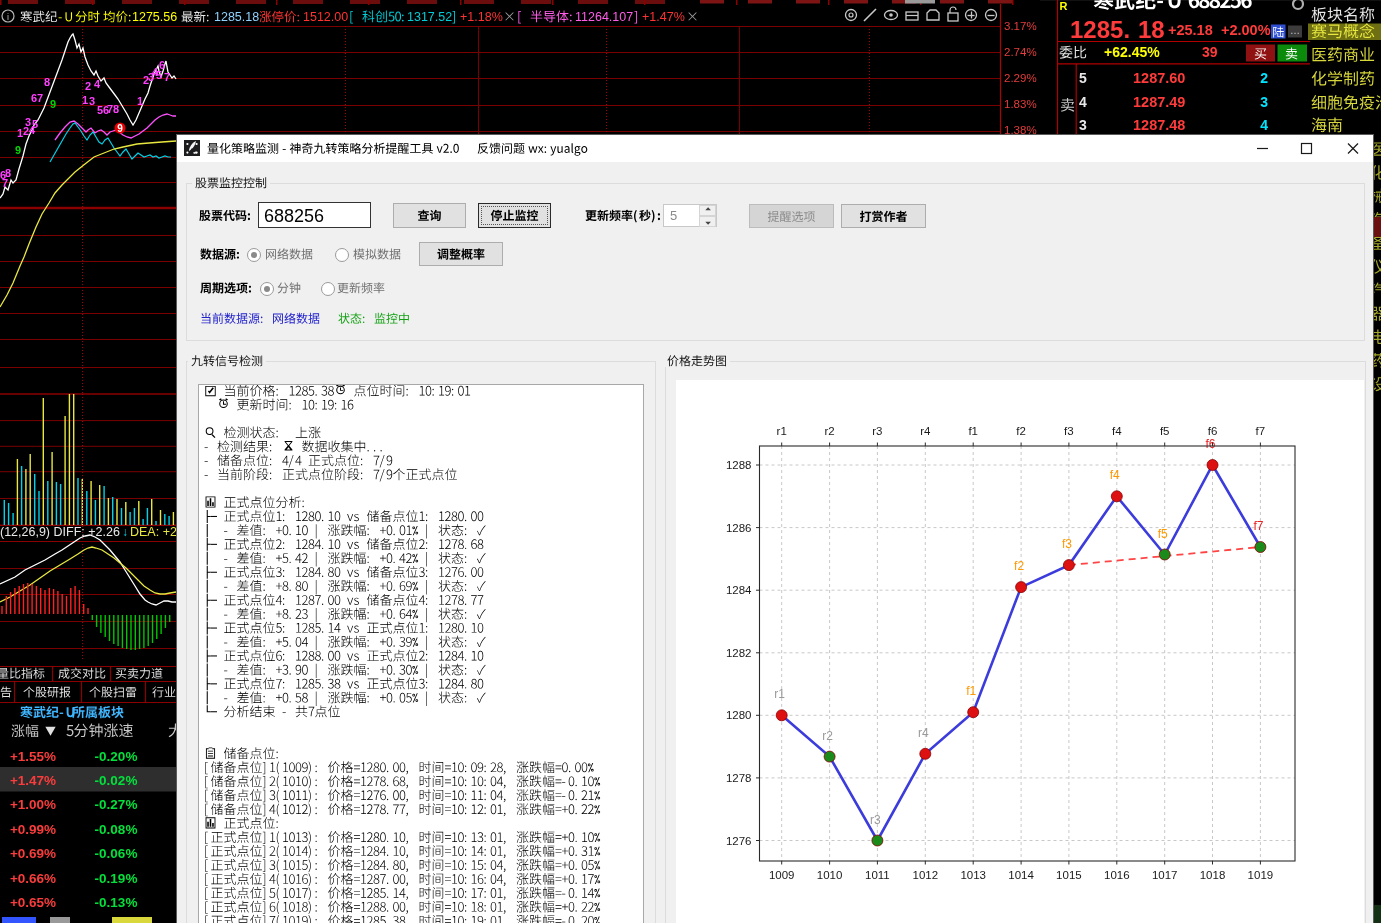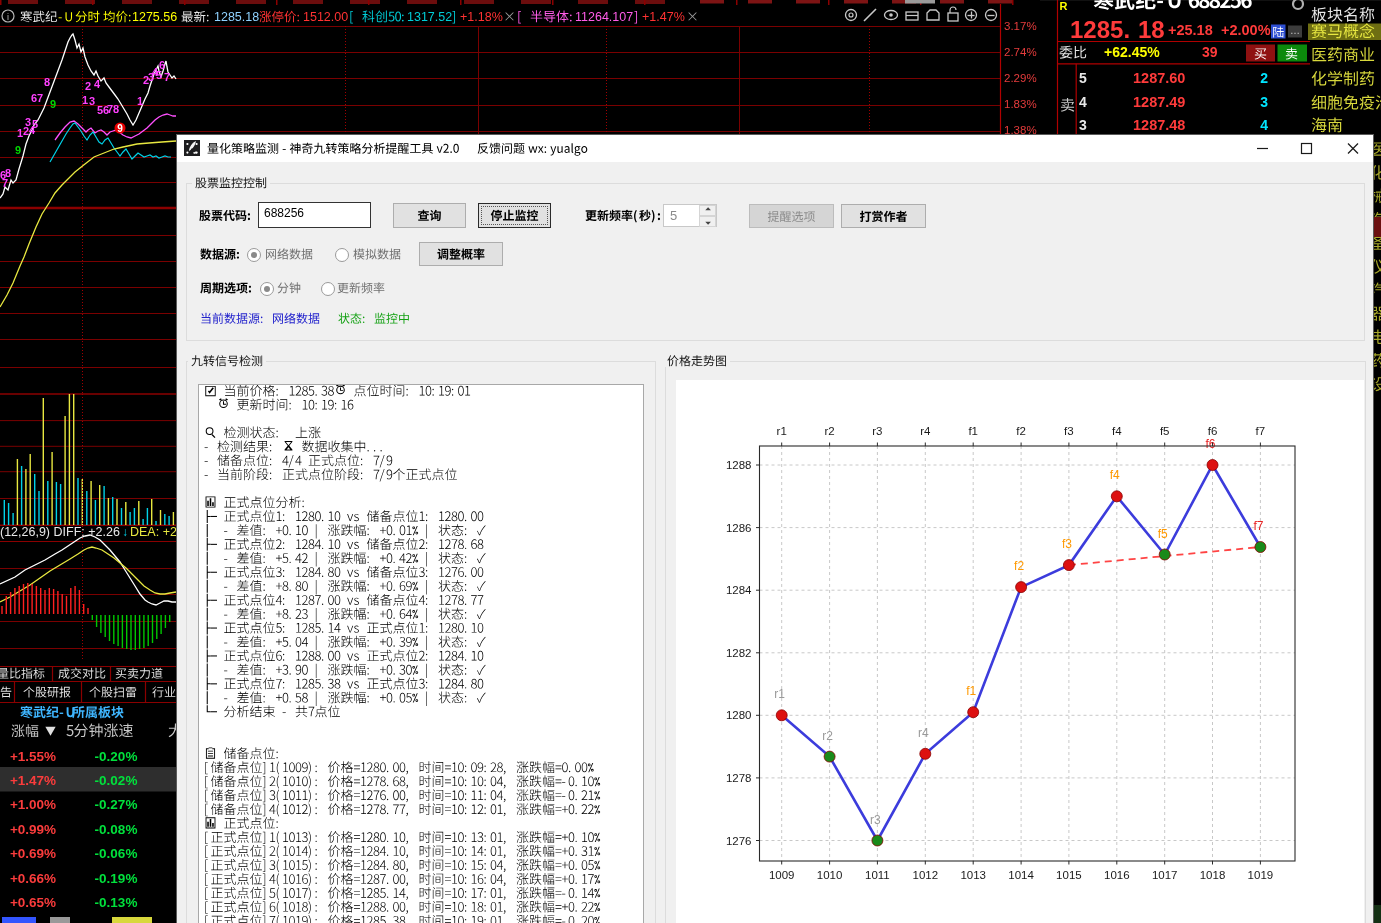--- a/index.html
+++ b/index.html
@@ -2,21 +2,21 @@
 <html><head><meta charset="utf-8"><style>
 *{margin:0;padding:0;box-sizing:border-box}
 html,body{width:1381px;height:923px;overflow:hidden;background:#000;font-family:"Liberation Sans",sans-serif}
 #stage{position:relative;width:1381px;height:923px}
 svg.lay{position:absolute;left:0;top:0}
 #win{position:absolute;left:176px;top:134px;width:1198px;height:789px;background:#f0f0f0;border:1px solid #5a5a5a;border-bottom:none}
 #titlebar{position:absolute;left:177px;top:135px;width:1196px;height:27px;background:#fff}
 .gb{position:absolute;border:1px solid #dcdcdc}
 #ta{position:absolute;left:198px;top:384px;width:446px;height:539px;background:#fff;border:1px solid #a8a8a8;border-bottom:none}
 #canvas{position:absolute;left:676px;top:380px;width:688px;height:543px;background:#fff}
-#inp{position:absolute;left:258px;top:202px;width:113px;height:26px;background:#fff;border:1px solid #333;font-size:12px;color:#000;padding:3px 0 0 5px}
+#inp{position:absolute;left:258px;top:202px;width:113px;height:26px;background:#fff;border:1px solid #333;font-size:18px;color:#000;padding:3px 0 0 5px}
 .btn{position:absolute;background:#e1e1e1;border:1px solid #adadad}
 .btn.focus{border:1px solid #2a2a2a;outline:1px dotted #555;outline-offset:-4px}
 .btn.dis{background:#d5d5d5;border:1px solid #bcbcbc}
 #spin{position:absolute;left:663px;top:204px;width:54px;height:23px;background:#fff;border:1px solid #c8c8c8;color:#8a8a8a;font-size:13px;padding:3px 0 0 6px}
 .spbtn{position:absolute;width:17px;height:11px;background:#f0f0f0;border:1px solid #d5d5d5}
 .radio{position:absolute;width:14px;height:14px;border-radius:50%;background:#fff;border:1.5px solid #9a9a9a}
 .radio.sel::after{content:"";position:absolute;left:2.5px;top:2.5px;width:6px;height:6px;border-radius:50%;background:#8a8a8a}
 </style></head><body>
 <div id="stage">
     <svg class="lay" width="1381" height="923">

